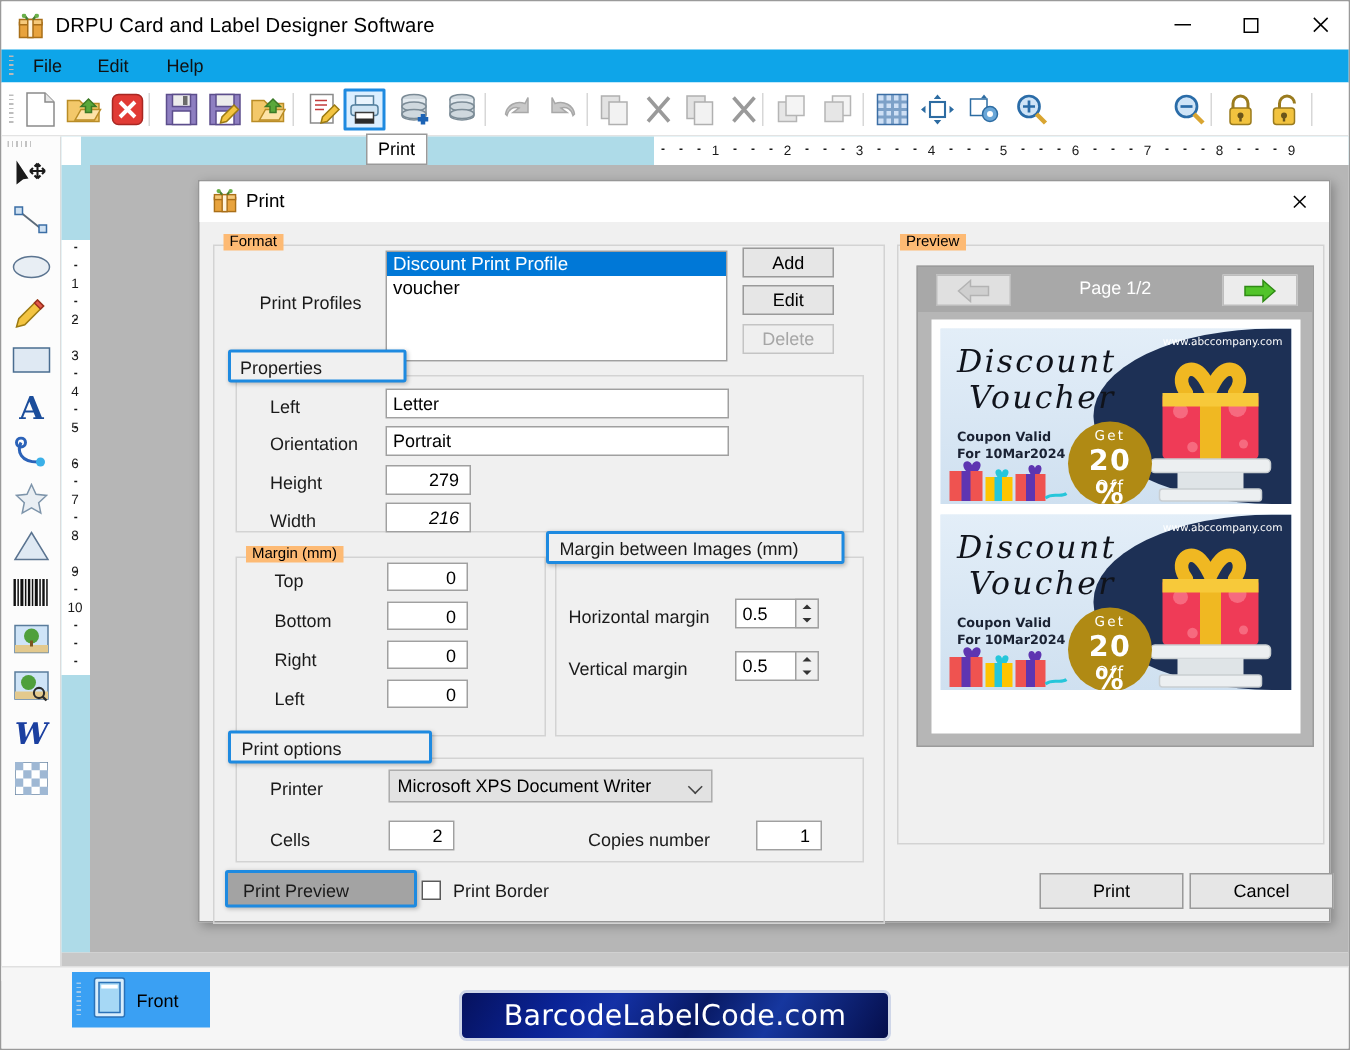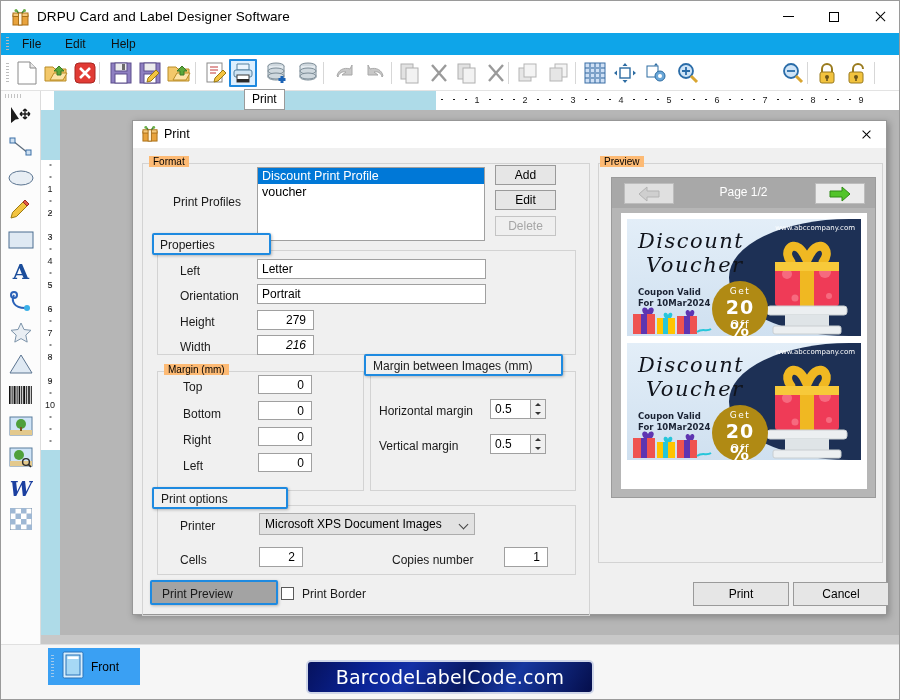--- a/index.html
+++ b/index.html
@@ -667,21 +667,21 @@
         </span>
     </div>
 
     <div class="gbox" style="left:24px; top:384px; width:419px; height:70px;"></div>
     <div class="hl" style="left:19px; top:366px; width:136px; height:22px; background:#f0f0f0;">
       <span class="flbl" style="left:7px; top:3px;">Print options</span>
     </div>
 
     <div class="flbl" style="left:47px; top:398px;">Printer</div>
     <div class="combo" style="left:126px; top:392px; width:216px; height:22px;">
-      <span>Microsoft XPS Document Images</span>
+      <span>Microsoft XPS Document Writer</span>
       <span class="car"></span>
     </div>
 
     <div class="flbl" style="left:47px; top:432px;">Cells</div>
     <div class="fin num" style="left:126px; top:426px; width:44px; height:20px;">2</div>
 
     <div class="flbl" style="left:259px; top:432px;">Copies number</div>
     <div class="fin num" style="left:371px; top:426px; width:44px; height:20px;">1</div>
 
     <div class="hl" style="left:17px; top:459px; width:128px; height:25px; background:#a3a3a3;">

